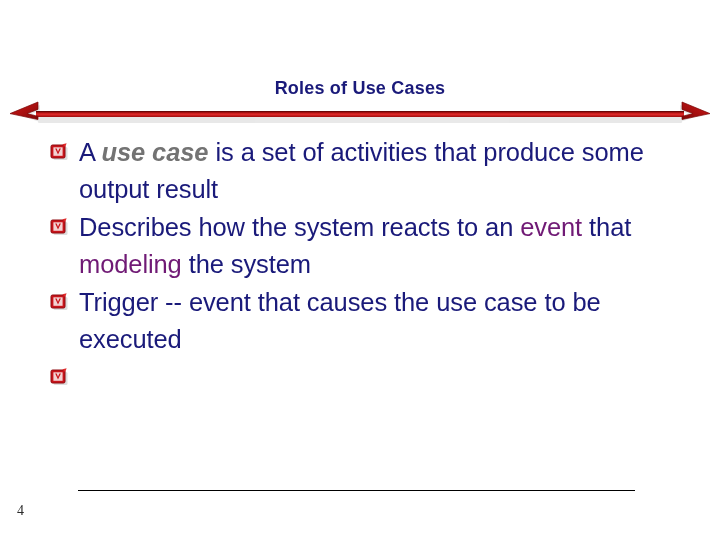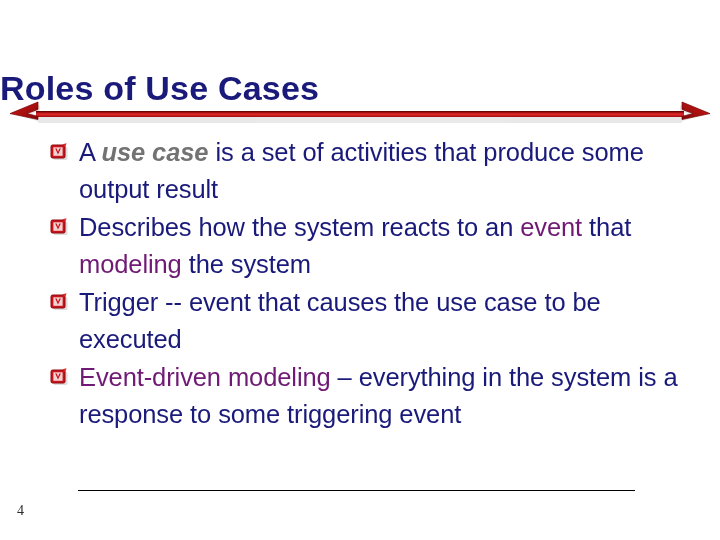--- a/index.html
+++ b/index.html
@@ -19,22 +19,22 @@
     height: 540px;
     background: #ffffff;
   }
 
   
   .title {
     position: absolute;
     left: 0;
     top: 72px;
     width: 720px;
-    text-align: left;
-    font-size: 34px;
+    text-align: center;
+    font-size: 18px;
     font-weight: bold;
     color: #1a1a7a;
     letter-spacing: 0.2px;
     line-height: 32px;
     white-space: nowrap;
   }
 
   
   .arrow-rule {
     position: absolute;
@@ -200,21 +200,20 @@
         <svg width="19" height="18" viewBox="0 0 19 18" xmlns="http://www.w3.org/2000/svg">
           <g opacity="0.3" fill="#8d8d8d">
             <rect x="3.5" y="4" width="14" height="13" rx="1.5"></rect>
           </g>
           <rect x="1" y="2" width="14" height="13" rx="1.5" fill="#c8141b" stroke="#8e0b10" stroke-width="1"></rect>
           <rect x="3.4" y="4.3" width="9.2" height="8.5" fill="#f3d2d2"></rect>
           <path d="M 5.2 5.6 L 8 11.4 L 10.9 5.6 L 9.4 5.6 L 8 8.7 L 6.7 5.6 Z" fill="#c8141b"></path>
           <path d="M 12.4 1.2 L 16.6 0.3 L 15.2 3.9 Z" fill="#e02a2a"></path>
         </svg>
       </span>
-      <span class="bullet-text"><span class="hl">Event-driven modeling</span> – everything in the system is a response to some triggering event</span>
     </div>
 
   </div>
 
   <div class="footer-rule"></div>
 
   <div class="page-number">4</div>
 
 </div>
 

